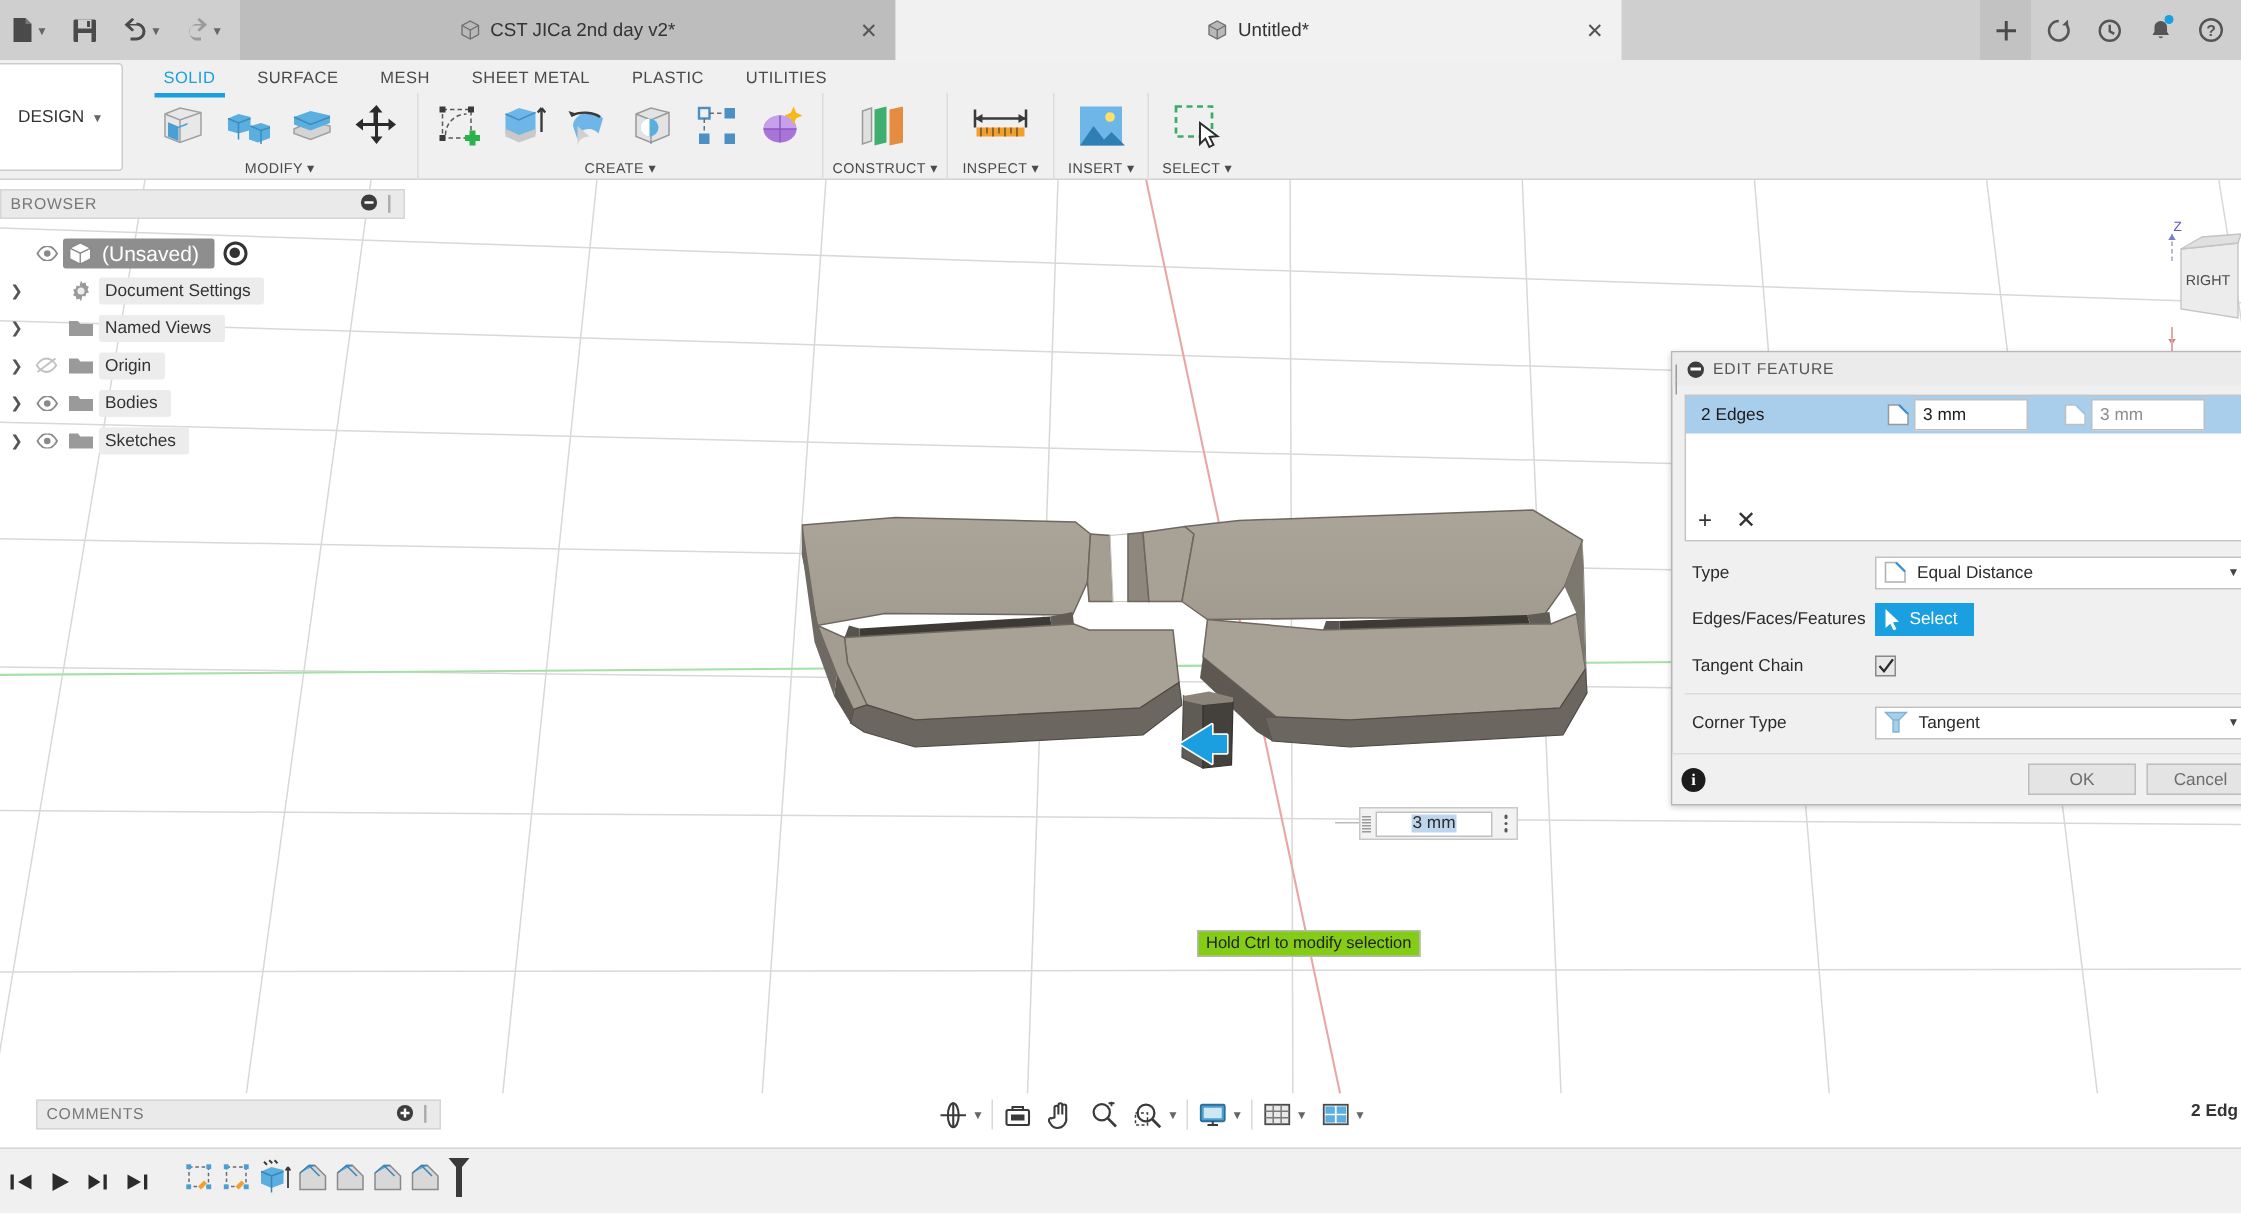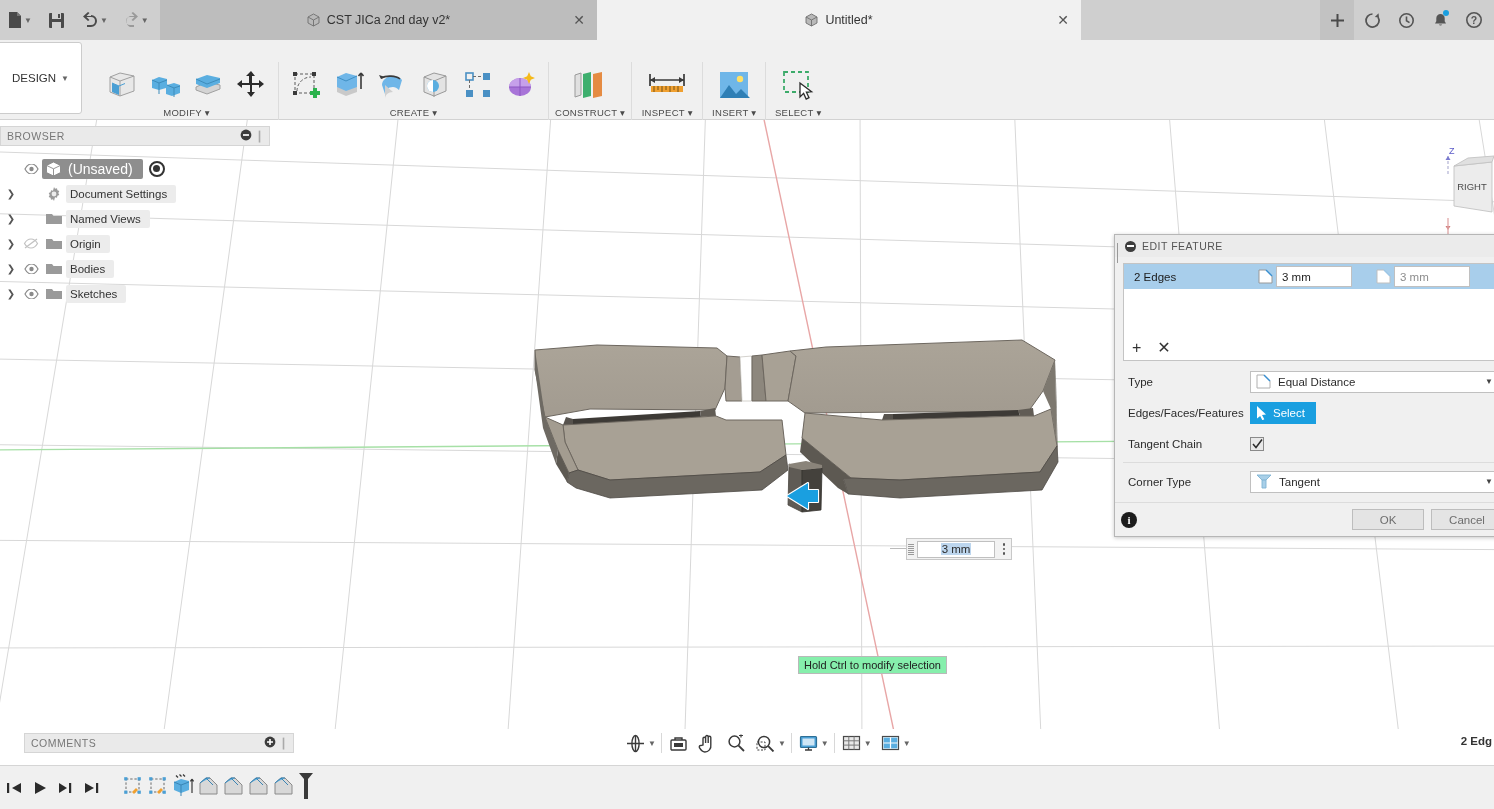--- a/index.html
+++ b/index.html
@@ -67,21 +67,21 @@
   .dimbox{position:absolute;left:906px;top:418px;display:flex;align-items:center;background:#f2f2f2;border:1px solid #c8c8c8;height:22px;}
   .dimgrip{width:8px;height:20px;display:flex;flex-direction:column;justify-content:center;gap:1px;padding:0 1px;}
   .dimgrip i{display:block;height:1px;background:#9a9a9a;}
   .diminput{background:#fff;border:1px solid #c0c0c0;height:17px;width:78px;display:flex;align-items:center;justify-content:center;font-size:11.5px;margin:0 2px;}
   .diminput span{background:#bdd6ee;padding:0 1px;}
   .dimdots{width:14px;display:flex;flex-direction:column;align-items:center;justify-content:center;gap:2px;cursor:pointer;}
   .dimdots i{width:2.5px;height:2.5px;background:#555;border-radius:50%;display:block;}
   .dimleader{position:absolute;left:890px;top:428px;width:20px;height:1px;background:#bbb;}
 
   
-  .hint{position:absolute;left:798px;top:536px;background:#86efac;border:1px solid #b9b9b9;font-size:11px;color:#222;padding:2px 5px;white-space:nowrap;}
+  .hint{position:absolute;left:798px;top:500px;background:#84cc16;border:1px solid #b9b9b9;font-size:11px;color:#222;padding:2px 5px;white-space:nowrap;}
 
   
   .viewcube{position:absolute;right:0;top:20px;width:74px;height:110px;}
 
   
   .navbar{position:absolute;left:619px;top:731px;height:24px;display:flex;align-items:center;background:transparent;}
   .navgrp{display:flex;align-items:center;padding:0 5px;border-right:1px solid #d8d8d8;height:20px;}
   .navgrp:last-child{border-right:none;}
   .nbtn{height:22px;display:flex;align-items:center;justify-content:center;padding:0 2px;cursor:pointer;color:#3a3a3a;}
 
@@ -222,20 +222,28 @@
       </div>
     </div>
   </div>
 
   <div class="ribbon">
     <div class="wsbox">
       <span>DESIGN</span>
       <span class="caret" style="margin-left:5px">▼</span>
     </div>
 
+    <div class="tabs">
+      <div class="rtab active"><span>SOLID</span></div>
+      <div class="rtab"><span>SURFACE</span></div>
+      <div class="rtab"><span>MESH</span></div>
+      <div class="rtab"><span>SHEET METAL</span></div>
+      <div class="rtab"><span>PLASTIC</span></div>
+      <div class="rtab"><span>UTILITIES</span></div>
+    </div>
 
     <div class="panels">
 
       <div class="panel">
         <div class="pi-row">
           <div class="pi">
             <svg width="32" height="32" viewBox="0 0 32 32">
               <path d="M4 8l10-4 14 3v15l-14 5-10-4z" fill="#e8e8e8" stroke="#a0a0a0"></path>
               <path d="M4 8l10 4 14-5" fill="none" stroke="#a0a0a0"></path>
               <path d="M14 12v15" stroke="#a0a0a0" fill="none"></path>

